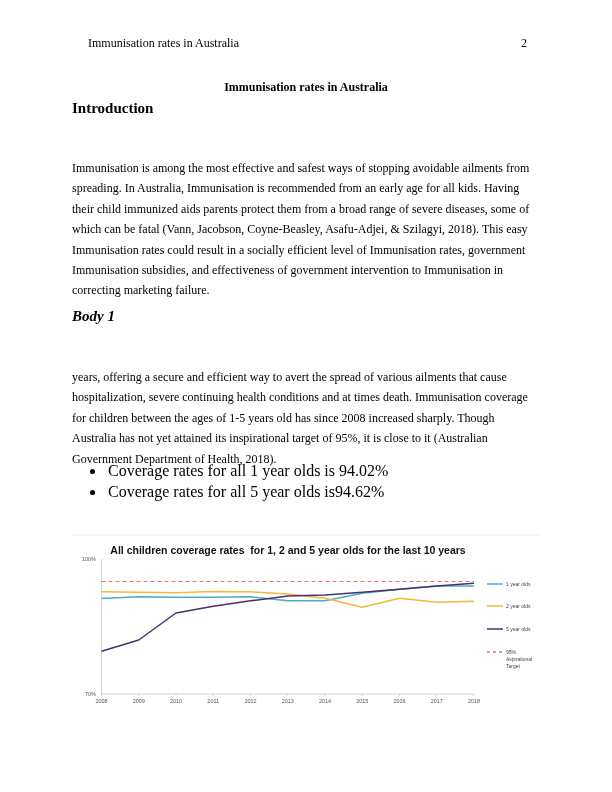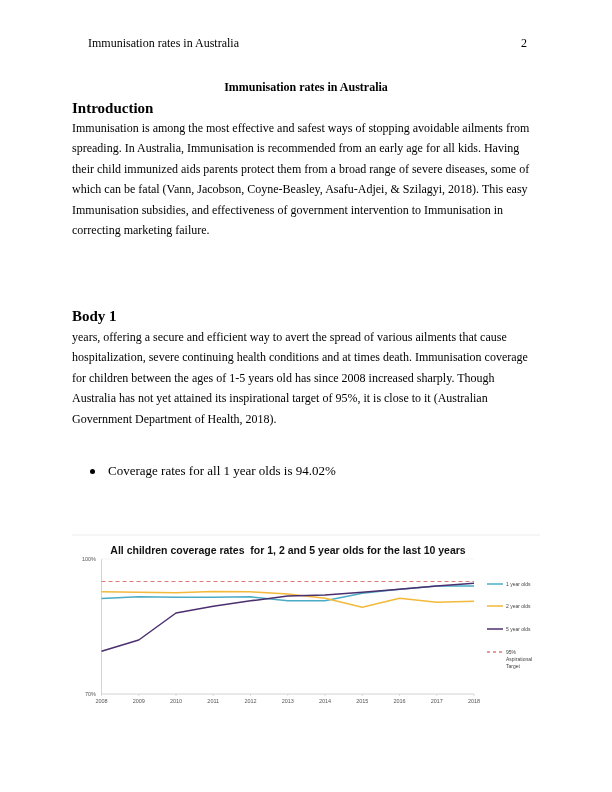--- a/index.html
+++ b/index.html
@@ -3,59 +3,61 @@
 <meta charset="utf-8">
 <style>
   html, body { margin:0; padding:0; background:#ffffff; }
   body { width:612px; height:792px; position:relative; overflow:hidden;
          font-family:"Liberation Serif", "DejaVu Serif", serif; color:#000; }
   .running-head { position:absolute; top:36px; left:88px; font-size:12px; }
   .page-num { position:absolute; top:36px; left:521px; font-size:12px; }
   .doc-title { position:absolute; top:80px; left:0; width:612px; text-align:center;
                font-size:12px; font-weight:bold; }
   .heading { position:absolute; left:72px; font-size:15px; font-weight:bold; }
-  .heading.italic { }
-  .para { position:absolute; left:72px; width:470px; font-size:12px; line-height:20.4px; }
+  .heading.italic { font-style:italic; }
+  .para { position:absolute; left:72px; width:470px; font-size:12px; line-height:20.4px;margin-top:40px; }
   .line { white-space:nowrap; display:block; }
-  .bullets { position:absolute; left:88px; top:461px; margin:0; padding:0; list-style:none; font-size:13px; }
+  .bullets { position:absolute; left:88px; top:461px; margin:0; padding:0; list-style:none; font-size:16px; }
   .bullets li { height:20.8px; line-height:20.8px; position:relative; padding-left:20px; white-space:nowrap; }
   .bullets li .dot { position:absolute; left:2px; top:8px; width:5px; height:5px; border-radius:50%; background:#000; }
   .chart-wrap { position:absolute; left:0; top:0; width:612px; height:792px; pointer-events:none; }
   .chart-wrap svg { position:absolute; left:0; top:0; }
   .chart-txt { font-family:"Liberation Sans", "DejaVu Sans", sans-serif; }
 </style>
 </head>
 <body>
 
 <div class="running-head">Immunisation rates in Australia</div>
 <div class="page-num">2</div>
 
 <div class="doc-title">Immunisation rates in Australia</div>
 
 <div class="heading" style="top:100px;">Introduction</div>
 <div class="para" style="top:118px;">
   <span class="line"> Immunisation is among the most effective and safest ways of stopping avoidable ailments from</span>
   <span class="line">spreading. In Australia, Immunisation is recommended from an early age for all kids. Having</span>
   <span class="line">their child immunized aids parents protect them from a broad range of severe diseases, some of</span>
   <span class="line">which can be fatal (Vann, Jacobson, Coyne-Beasley, Asafu-Adjei,  &amp; Szilagyi, 2018). This easy</span>
+  <span class="line">Immunisation rates could result in a socially efficient level of Immunisation rates, government</span>
   <span class="line">Immunisation subsidies, and effectiveness of government intervention to Immunisation in</span>
   <span class="line">correcting marketing failure.</span>
 </div>
 
 <div class="heading italic" style="top:308px;">Body 1</div>
 <div class="para" style="top:327px;">
   <span class="line">years, offering a secure and efficient way to avert the spread of various ailments that cause</span>
   <span class="line">hospitalization, severe continuing health conditions and at times death. Immunisation coverage</span>
   <span class="line">for children between the ages of 1-5 years old has since 2008 increased sharply. Though</span>
   <span class="line">Australia has not yet attained its inspirational target of 95%, it is close to it (Australian</span>
   <span class="line">Government Department of Health, 2018).</span>
 </div>
 
 <ul class="bullets">
   <li><span class="dot"></span><span>Coverage rates for all 1 year olds is 94.02%</span></li>
+  <li><span class="dot"></span><span>Coverage rates for all 5 year olds is94.62%</span></li>
 </ul>
 
 <div class="chart-wrap">
   <svg id="chart-svg" width="612" height="792" viewBox="0 0 612 792" xmlns="http://www.w3.org/2000/svg">
     <line x1="72" y1="535" x2="540" y2="535" stroke="#ececec" stroke-width="1"></line>
     <text class="chart-txt" x="288" y="554" text-anchor="middle" font-size="10.5" font-weight="bold" fill="#111" xml:space="preserve">All children coverage rates  for 1, 2 and 5 year olds for the last 10 years</text>
     <g id="y-axis">
       <line x1="101.5" y1="559" x2="101.5" y2="694" stroke="#c8c8c8" stroke-width="0.8"></line>
       <line x1="101.5" y1="559" x2="474" y2="559" stroke="#ececec" stroke-width="0.6"></line>
       <text class="chart-txt" x="96" y="561" text-anchor="end" font-size="5.5" fill="#555">100%</text>

